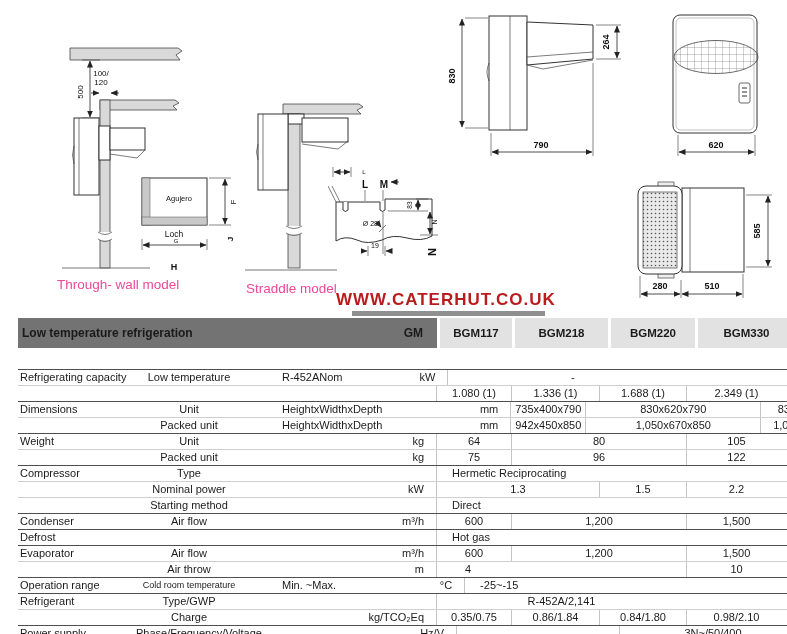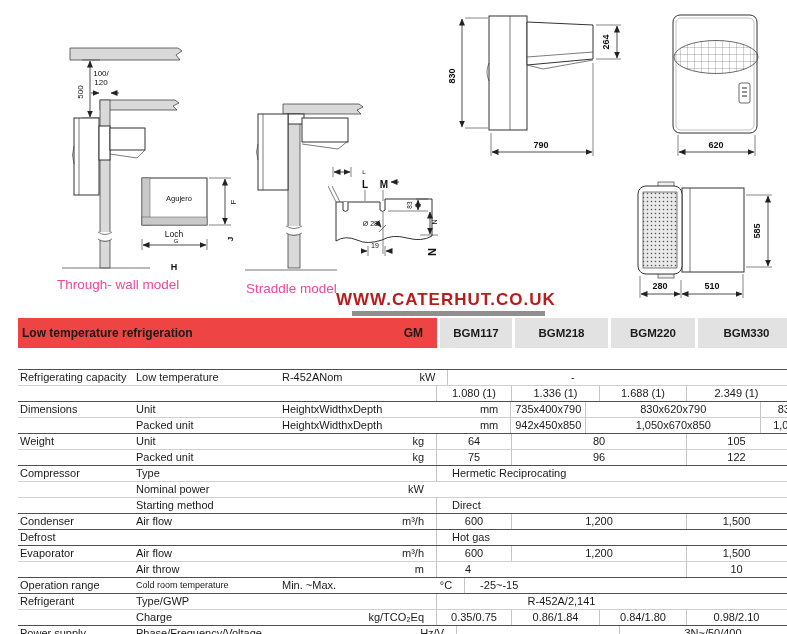--- a/index.html
+++ b/index.html
@@ -16,33 +16,33 @@
   .d9{font-size:9px;text-anchor:middle;}
   .b{font-weight:bold;}
   .dim{stroke:#222;stroke-width:0.8;fill:none;}
   .tick{stroke:#333;stroke-width:0.6;fill:none;}
   .out{fill:#fff;stroke:#333;stroke-width:1;}
   .thin{stroke:#444;stroke-width:0.7;fill:none;}
   .gray{fill:#d9d9d9;stroke:#444;stroke-width:0.8;}
   
   .tbl{position:absolute;left:18px;top:318px;width:769px;font-size:11px;}
   .tbl *{box-sizing:border-box;}
-  .thead{display:flex;height:30px;background:#ef4444;align-items:center;}
+  .thead{display:flex;height:30px;background:#737373;align-items:center;}
   .thead .title{flex:0 0 352px;font-weight:bold;font-size:12px;padding-left:4px;white-space:nowrap;}
   .thead .gm{flex:0 0 67px;font-weight:bold;font-size:12px;text-align:right;padding-right:14px;}
   .thead .models{flex:0 0 350px;display:flex;height:30px;}
   .mh{border-left:3px solid #fff;background:#e2e2e2;text-align:center;font-weight:bold;
       font-size:11.5px;line-height:30px;white-space:nowrap;}
   .mh.c1{width:75px}.mh.c2{width:96px}.mh.c3{width:87px}.mh.c4{width:100px}
   .rows{margin-top:21px;}
   .trow{display:flex;height:16px;line-height:15px;border-top:1px solid #cfcfcf;white-space:nowrap;}
   .trow.g{border-top:1px solid #4f4f4f;}
   .trow.last{border-bottom:4px solid #737373;}
   .cat{flex:0 0 118px;padding-left:2px;}
-  .sub{flex:0 0 106px;}
+  .sub{flex:0 0 106px;text-align:center;}
   .det{flex:0 0 66px;padding-left:40px;}
   .det2{flex:0 0 50px;}
   .unit{flex:0 0 78px;text-align:right;padding-right:12px;}
   .small{font-size:9px;}
   .vals{flex:0 0 350px;display:flex;}
   .v{border-left:1px solid #c4c4c4;text-align:center;overflow:visible;}
   .v.c1{width:75px}.v.c2{width:88px}.v.c3{width:87px}.v.c4{width:100px}
   .v.s12{width:163px}.v.s23{width:175px}.v.s34{width:187px}
   .v.s123{width:250px}.v.s4{width:350px}
   .v.left{text-align:left;padding-left:15px;}
@@ -347,20 +347,25 @@
             <div class="v s4 left">Hermetic Reciprocating</div>
           </div>
       </div>
 
       <div class="trow">
         <div class="cat"></div>
         <div class="sub">Nominal power</div>
         <div class="det"></div>
         <div class="det2"></div>
         <div class="unit">kW</div>
+        <div class="vals">
+          <div class="v s12">1.3</div>
+          <div class="v c3">1.5</div>
+          <div class="v c4">2.2</div>
+        </div>
       </div>
 
       <div class="trow">
         <div class="cat"></div>
         <div class="sub">Starting method</div>
         <div class="det"></div>
         <div class="det2"></div>
         <div class="unit"></div>
         <div class="vals">
             <div class="v s4 left">Direct</div>

